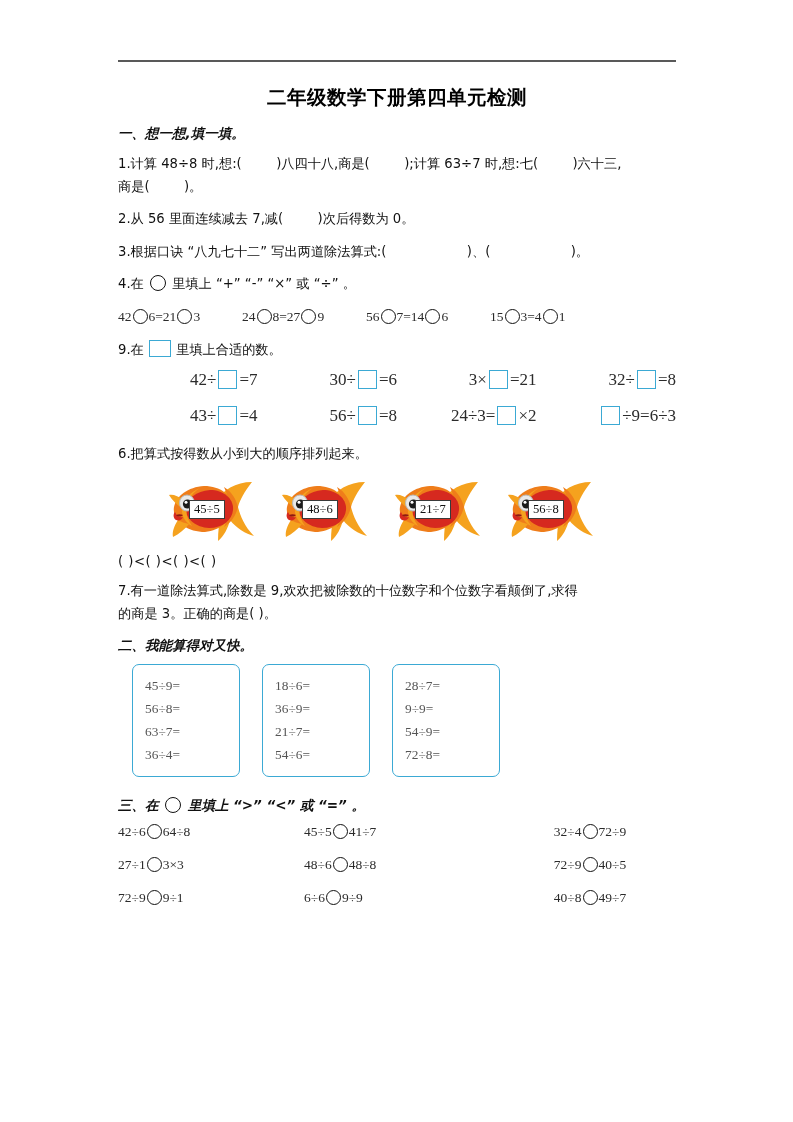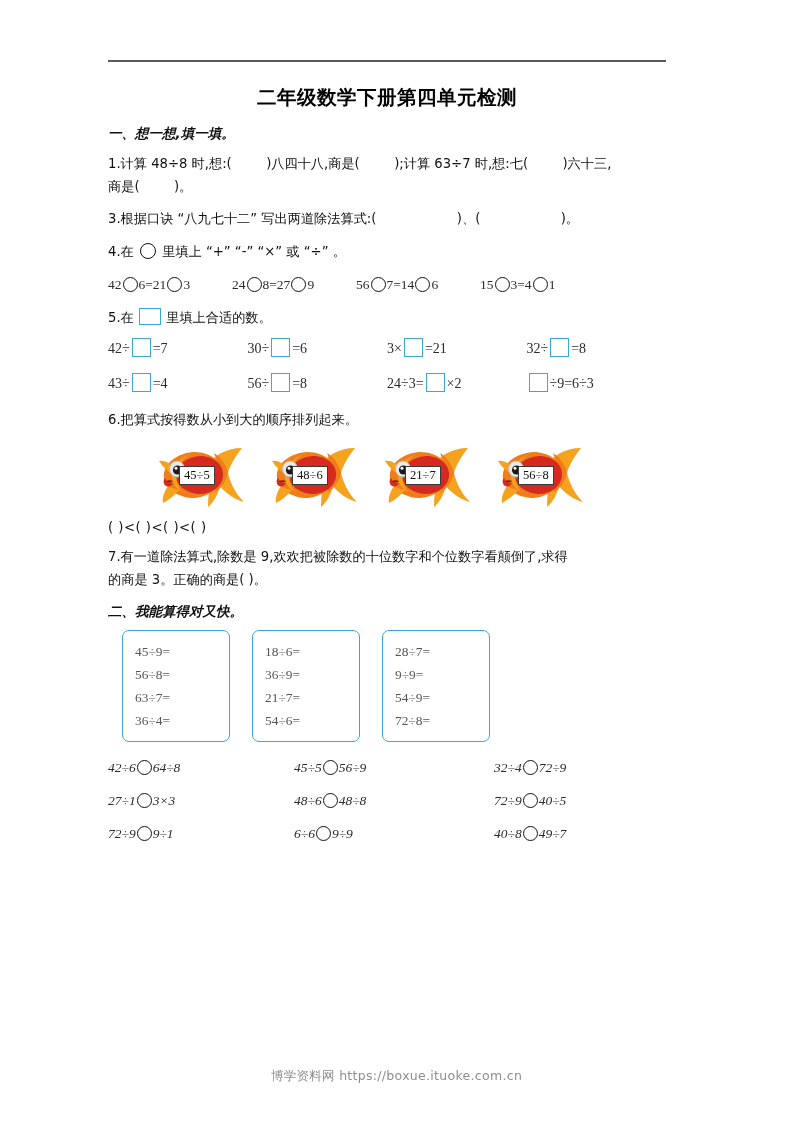--- a/index.html
+++ b/index.html
@@ -16,21 +16,21 @@
     overflow: hidden;
   }
   .page {
     position: absolute;
     left: 0; top: 0;
     width: 793px;
     height: 1122px;
   }
   .content {
     position: absolute;
-    left: 108px;
+    left: 118px;
     top: 60px;
     width: 558px;
   }
   .top-rule {
     width: 558px;
     height: 0;
     border-top: 2px solid #595959;
     margin: 0 0 22px 0;
   }
   .doc-title {
@@ -112,22 +112,23 @@
     margin: 14px 0 13px 0;
     display: flex;
   }
   .exprow.r4 > .cell { width: 124px; }
   .exprow .cell { white-space: nowrap; }
 
   .boxrow {
     display: flex;
     margin: 0 0 16px 0;
     font-family: "Liberation Serif", "DejaVu Serif", serif;
-    font-size: 14px;
+    font-size: 17px;
     color: #2b2b2b;
+    text-align: right;
   }
   .boxrow > .cell { width: 140px; white-space: nowrap; }
 
   
   .fish-strip {
     display: flex;
     justify-content: flex-start;
     gap: 14px;
     margin: 6px 0 10px 48px;
   }
@@ -181,23 +182,23 @@
     white-space: nowrap;
   }
 
   .cmp-row {
     display: flex;
     margin: 0 0 17px 0;
     font-family: "Liberation Serif", "DejaVu Serif", serif;
     font-size: 13.5px;
     color: #2b2b2b;
   }
-  .cmp-row > .cell { width: 186px; white-space: nowrap; font-style: italic; }
+  .cmp-row > .cell { width: 186px; white-space: nowrap; }
   .cmp-row > .cell.c2 { padding-left: 14px; }
-  .cmp-row > .cell.c3 { padding-left: 28px; }
+  .cmp-row > .cell.c3 { padding-left: 28px; text-align: center; }
 
   .footer {
     position: absolute;
     left: 0;
     top: 1068px;
     width: 793px;
     text-align: center;
     font-family: "DejaVu Sans", "Liberation Sans", sans-serif;
     font-size: 12.5px;
     color: #8e8e8e;
@@ -223,20 +224,25 @@
       <span class="gap-s"></span>
       <span>);计算 63÷7 时,想:七(</span>
       <span class="gap-s"></span>
       <span>)六十三,</span>
       <br>
       <span>商是(</span>
       <span class="gap-s"></span>
       <span>)。</span>
     </div>
 
+    <div class="q">
+      <span>2.从 56 里面连续减去 7,减(</span>
+      <span class="gap-s"></span>
+      <span>)次后得数为 0。</span>
+    </div>
 
     <div class="q">
       <span>3.根据口诀 “八九七十二” 写出两道除法算式:(</span>
       <span class="gap-l"></span>
       <span>)、(</span>
       <span class="gap-l"></span>
       <span>)。</span>
     </div>
 
     <div class="q">
@@ -254,21 +260,21 @@
       </div>
       <div class="cell">
         <span>56</span><span class="circ"></span><span>7=14</span><span class="circ"></span><span>6</span>
       </div>
       <div class="cell">
         <span>15</span><span class="circ"></span><span>3=4</span><span class="circ"></span><span>1</span>
       </div>
     </div>
 
     <div class="q">
-      <span>5.在</span>
+      <span>9.在</span>
       <span class="sqbox-inline"></span>
       <span>里填上合适的数。</span>
     </div>
 
     <div class="boxrow">
       <div class="cell"><span>42÷</span><span class="sqbox"></span><span>=7</span></div>
       <div class="cell"><span>30÷</span><span class="sqbox"></span><span>=6</span></div>
       <div class="cell"><span>3×</span><span class="sqbox"></span><span>=21</span></div>
       <div class="cell"><span>32÷</span><span class="sqbox"></span><span>=8</span></div>
     </div>
@@ -376,35 +382,39 @@
         <div>54÷6=</div>
       </div>
       <div class="calc-box">
         <div>28÷7=</div>
         <div>9÷9=</div>
         <div>54÷9=</div>
         <div>72÷8=</div>
       </div>
     </div>
 
+    <div class="sec-head">
+      <span>三、在</span>
+      <span class="circ-txt"></span>
+      <span>里填上 “&gt;”  “&lt;” 或 “=” 。</span>
+    </div>
 
     <div class="cmp-row">
       <div class="cell c1"><span>42÷6</span><span class="circ"></span><span>64÷8</span></div>
-      <div class="cell c2"><span>45÷5</span><span class="circ"></span><span>56÷9</span></div>
+      <div class="cell c2"><span>45÷5</span><span class="circ"></span><span>41÷7</span></div>
       <div class="cell c3"><span>32÷4</span><span class="circ"></span><span>72÷9</span></div>
     </div>
 
     <div class="cmp-row">
       <div class="cell c1"><span>27÷1</span><span class="circ"></span><span>3×3</span></div>
       <div class="cell c2"><span>48÷6</span><span class="circ"></span><span>48÷8</span></div>
       <div class="cell c3"><span>72÷9</span><span class="circ"></span><span>40÷5</span></div>
     </div>
 
     <div class="cmp-row">
       <div class="cell c1"><span>72÷9</span><span class="circ"></span><span>9÷1</span></div>
       <div class="cell c2"><span>6÷6</span><span class="circ"></span><span>9÷9</span></div>
       <div class="cell c3"><span>40÷8</span><span class="circ"></span><span>49÷7</span></div>
     </div>
 
   </div>
 
-  <div class="footer">博学资料网 https://boxue.ituoke.com.cn</div>
 </div>
 
 </body></html>

